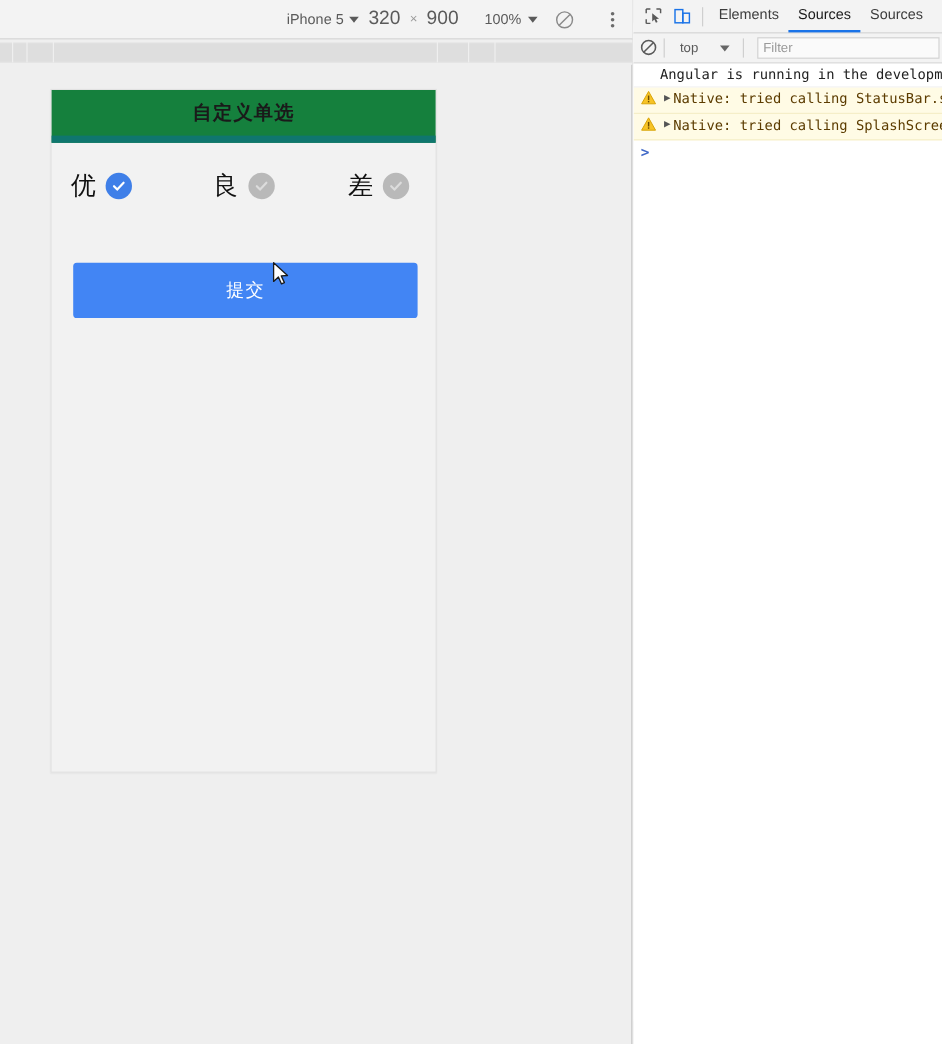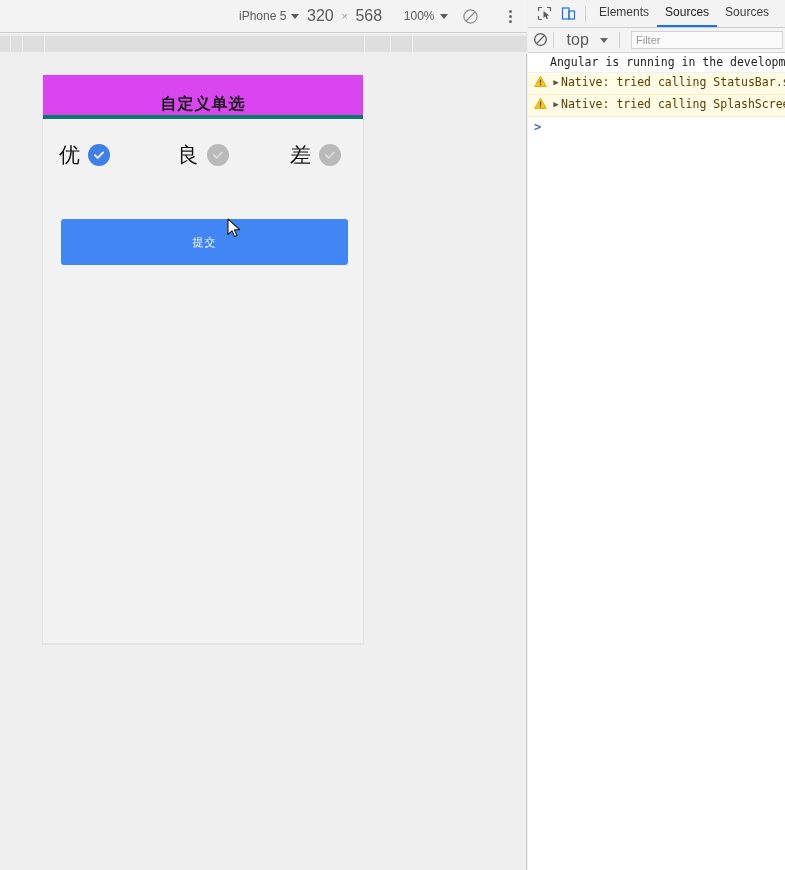--- a/index.html
+++ b/index.html
@@ -74,23 +74,23 @@
   
   #card {
     position: absolute; left: 34px; top: 16px;
     width: 322px; height: 570px;
     background: #f2f2f2;
     border: 1px solid #e2e2e2;
     box-shadow: 0 1px 1px rgba(0,0,0,0.04);
   }
   #card-header {
     height: 44px;
-    background: #d946ef;
-    border-bottom: 4px solid #0f766e;
-    display: flex; align-items: flex-end; justify-content: center;
+    background: #15803d;
+    border-bottom: 6px solid #0f766e;
+    display: flex; align-items: center; justify-content: center;
   }
   #card-title {
     font-size: 16px; font-weight: bold; color: #1a1a1a;
     font-family: "DejaVu Sans", sans-serif;
     letter-spacing: 1px;
   }
   #card-body { padding: 0; position: relative; height: 524px; }
 
   #options-row {
     display: flex; align-items: center;
@@ -116,21 +116,21 @@
   }
   .radio.on  { background: #3f7fe8; }
   .radio.off { background: #b9b9b9; }
   .radio svg { display: block; }
 
   #submit-btn {
     position: absolute; left: 18px; top: 100px;
     width: 287px; height: 46px;
     background: #4285f4;
     border: none; border-radius: 3px;
-    color: #ffffff; font-size: 11px;
+    color: #ffffff; font-size: 15px;
     font-family: "DejaVu Sans", sans-serif;
     cursor: pointer; letter-spacing: 1px;
   }
 
   
   #cursor { position: absolute; left: 219px; top: 160px; pointer-events: none; z-index: 50; }
 
   
   #devtools {
     position: absolute; left: 528px; top: 0;
@@ -155,21 +155,21 @@
   .dt-tab.active { color: #1a1a1a; border-bottom: 2px solid #1a73e8; }
 
   #dt-filterbar {
     height: 25px; background: #f3f3f3;
     border-bottom: 1px solid #d4d4d4;
     display: flex; align-items: center; padding-left: 5px;
     gap: 0;
   }
   .ban-icon { width: 16px; height: 16px; }
   .ctx-select {
-    display: flex; align-items: center; font-size: 16px; color: #5a5a5a;
+    display: flex; align-items: center; font-size: 11px; color: #5a5a5a;
     padding-left: 8px; width: 86px; justify-content: space-between; padding-right: 6px;
   }
   .ctx-caret {
     width: 0; height: 0;
     border-left: 4px solid transparent;
     border-right: 4px solid transparent;
     border-top: 5px solid #666;
   }
   #dt-filter-input {
     flex: 1; height: 18px; margin-left: 6px; margin-right: 2px;
@@ -211,21 +211,21 @@
   <div id="device-pane">
 
     <div id="device-toolbar">
       <div style="width:235px"></div>
       <div class="dt-select">
         <span>iPhone 5</span>
         <span class="caret"></span>
       </div>
       <div class="dim-box">320</div>
       <div class="times">×</div>
-      <div class="dim-box">568</div>
+      <div class="dim-box">900</div>
       <div class="dt-select" style="margin-left:14px">
         <span>100%</span>
         <span class="caret"></span>
       </div>
       <div class="rot-icon">
         <svg width="17" height="17" viewBox="0 0 17 17">
           <circle cx="8.5" cy="8.5" r="6.6" fill="none" stroke="#8a8a8a" stroke-width="1.2"></circle>
           <line x1="4" y1="13" x2="13" y2="4" stroke="#8a8a8a" stroke-width="1.2"></line>
         </svg>
       </div>

